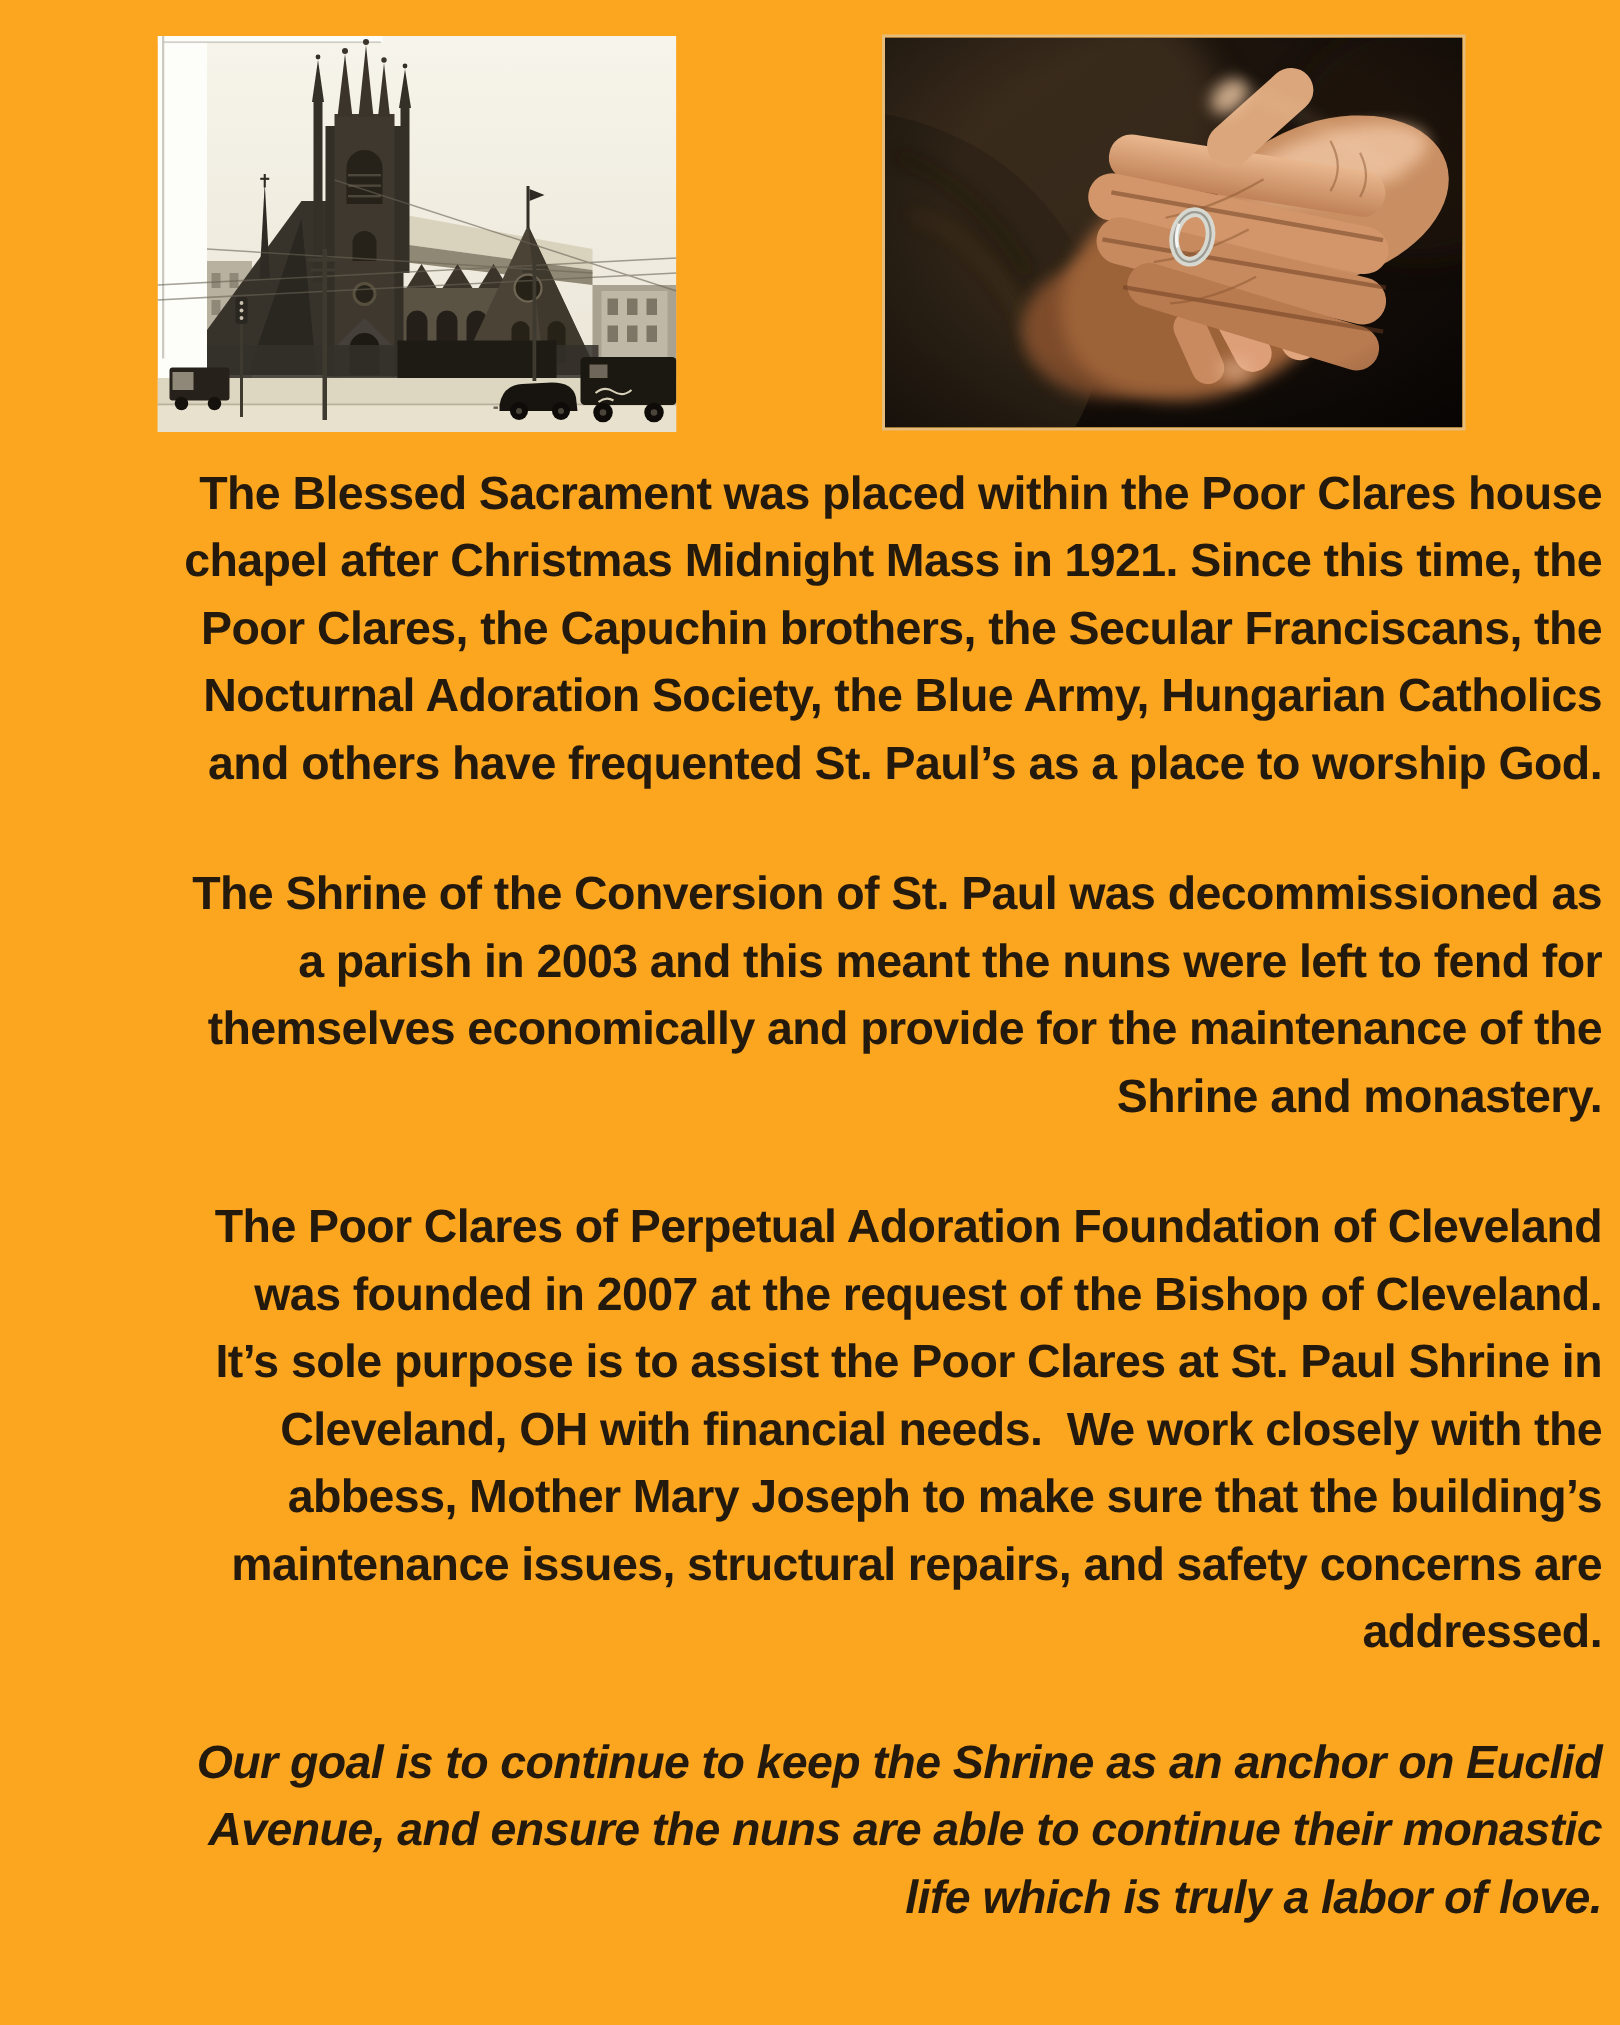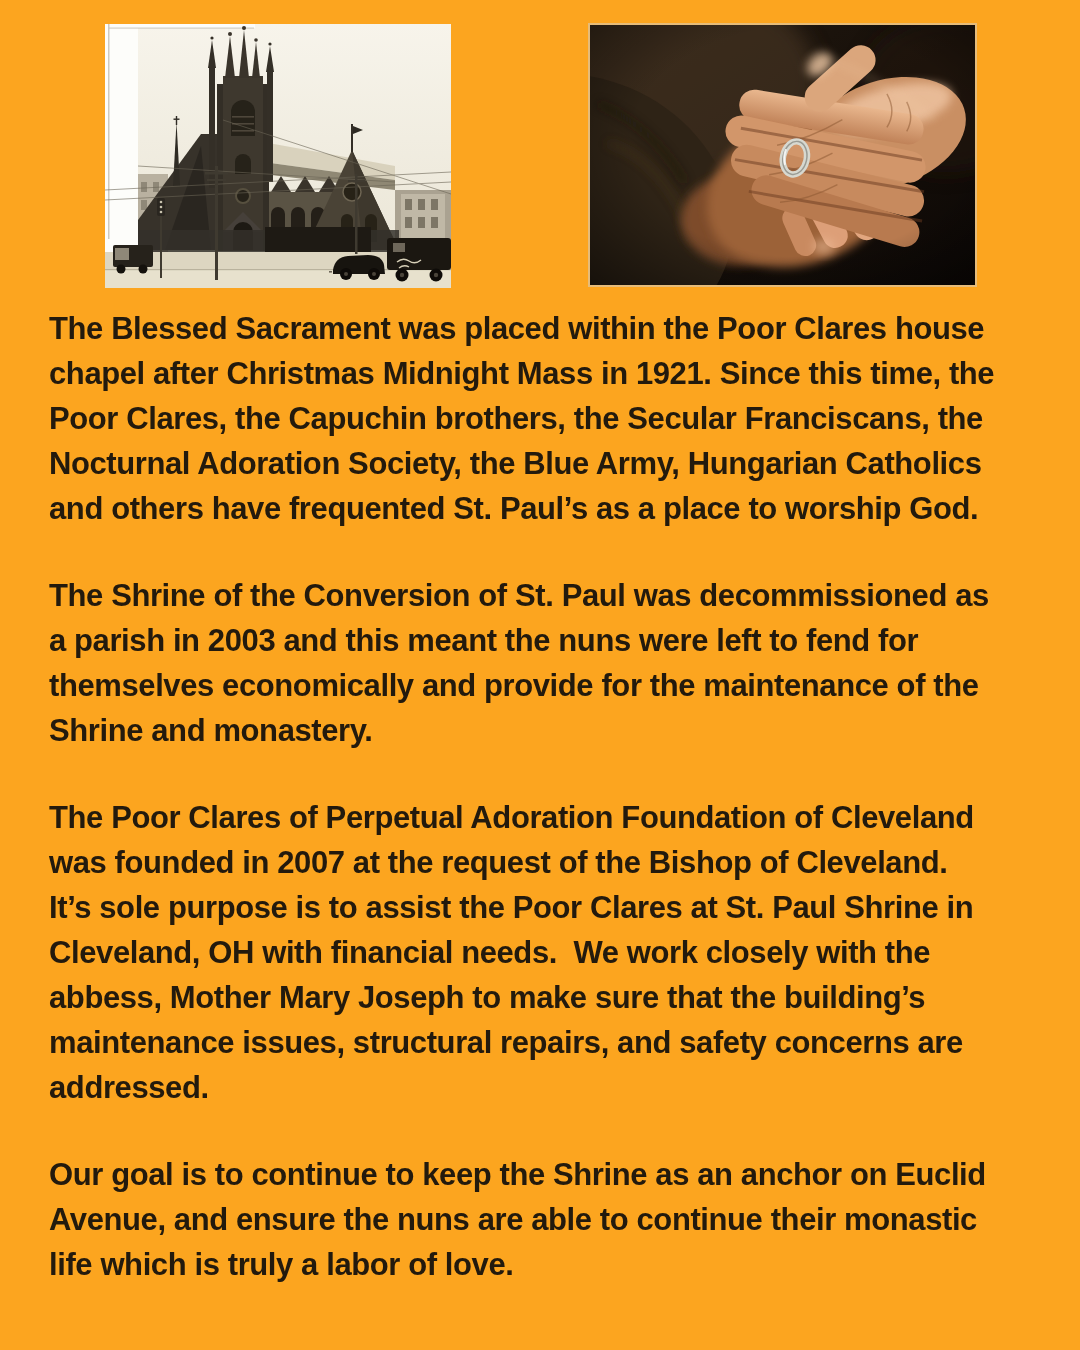--- a/index.html
+++ b/index.html
@@ -13,32 +13,33 @@
     font-family:"Liberation Sans", sans-serif;
     overflow:hidden;
   }
   .poster{position:relative;width:1080px;height:1350px;}
   figure{margin:0;padding:0;}
   .photo{position:absolute;overflow:hidden;}
   .photo svg{display:block;width:100%;height:100%;}
   .photo-church{left:105px;top:24px;width:346px;height:264px;}
   .photo-hands{left:588px;top:23px;width:389px;height:264px;border:2px solid rgba(212,207,196,.55);box-sizing:border-box;}
   .text-block{
-    position:absolute;left:49px;top:306px;width:992px;
+    position:absolute;left:76px;top:306px;width:992px;
     color:var(--page-fg);
     font-size:31px;
     font-weight:600;
     letter-spacing:-0.4px;
     line-height:45px;
+    text-align:right;
   }
   .text-block p{
     margin:0 0 42px 0;
     white-space:pre-wrap;
   }
-  .text-block p:last-child{margin-bottom:0;}
+  .text-block p:last-child{margin-bottom:0;font-style:italic;}
 </style>
 </head>
 <body>
 
 <div class="poster">
 
   <figure class="photo photo-church">
     <svg viewBox="0 0 346 264" preserveAspectRatio="none">
       <defs>
         <linearGradient id="skyG" x1="0" y1="0" x2="0" y2="1">

